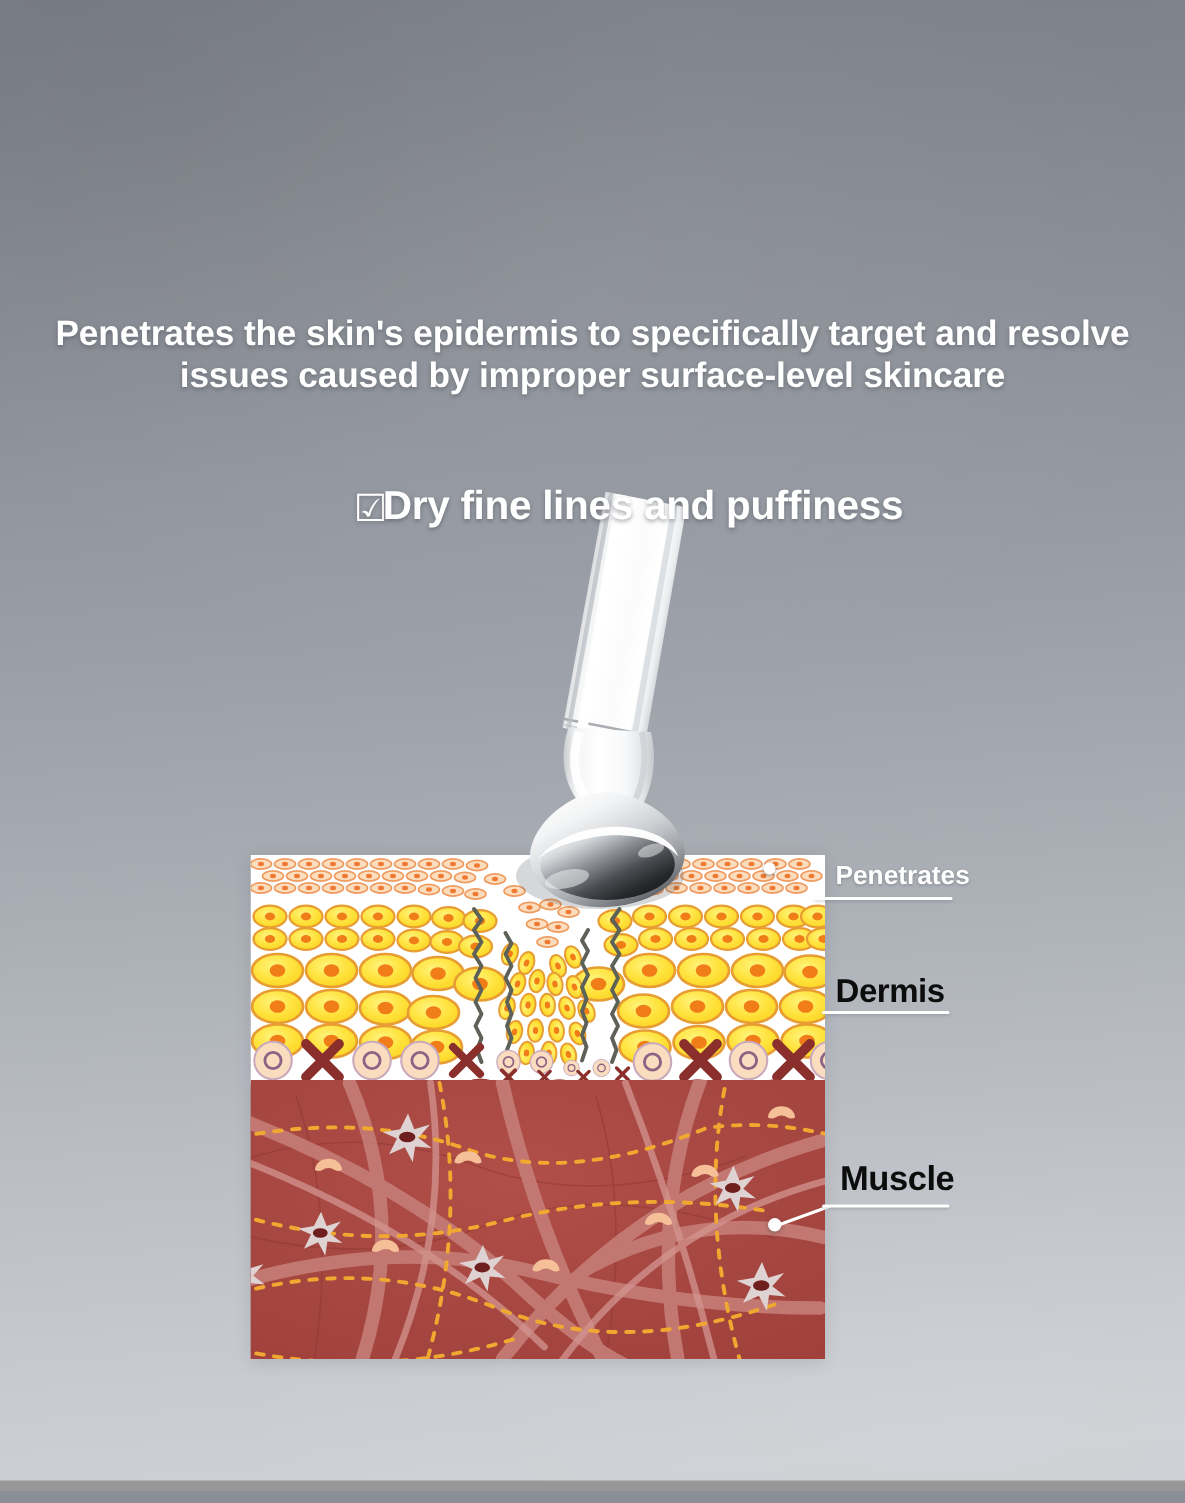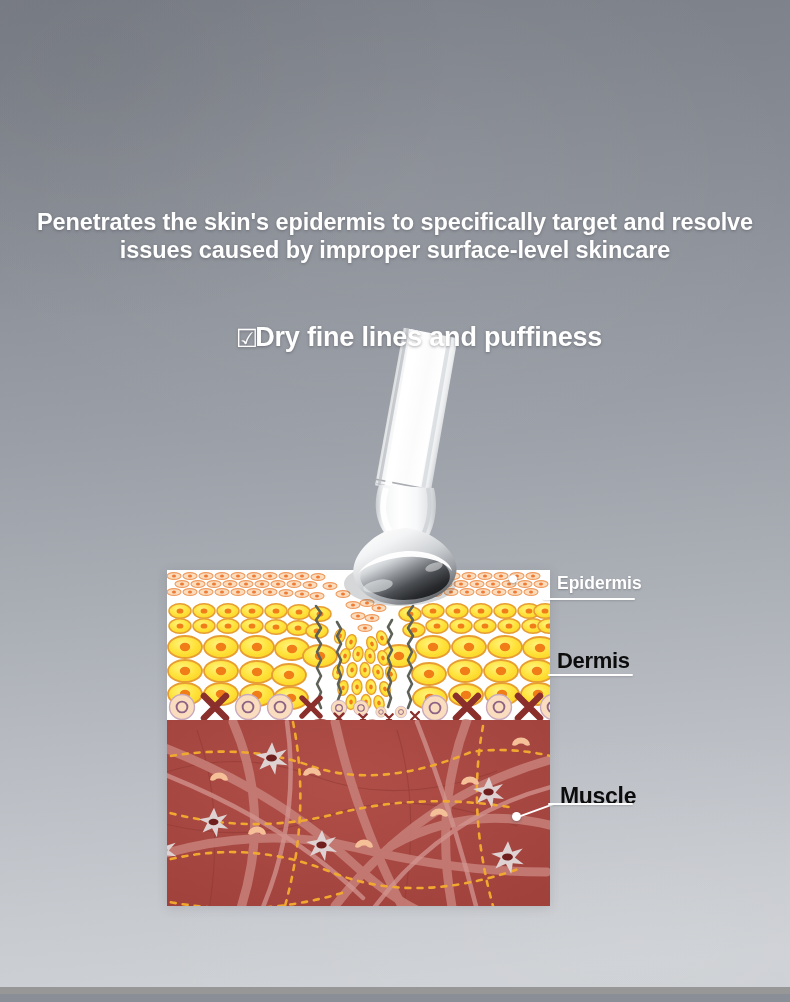--- a/index.html
+++ b/index.html
@@ -157,21 +157,20 @@
     letter-spacing: -0.3px;
   }
   #callout-dermis .rule { left: 548px; top: 674px; width: 85px; }
 
   
   #callout-muscle .txt {
     left: 560px; top: 772px;
     color: #0c0c0c;
     font-size: 23px;
     letter-spacing: -0.3px;
-    margin-top: 11px;
   }
   #callout-muscle .rule { left: 548px; top: 803px; width: 85px; }
   #callout-muscle .dot  { left: 512px; top: 812px; }
   #callout-muscle .lead {
     left: 518px; top: 816px;
     width: 38px;
     transform: rotate(-20deg);
   }
 
   
@@ -627,21 +626,21 @@
                  C144,182 118,176 96,180 C76,184 62,190 58,196 Z" fill="rgba(255,255,255,0.96)"></path>
 
         <ellipse cx="78" cy="208" rx="15" ry="6" fill="rgba(235,238,241,0.55)" transform="rotate(-12 78 208)"></ellipse>
         <ellipse cx="134" cy="189" rx="9" ry="4" fill="rgba(255,255,255,0.45)" transform="rotate(-18 134 189)"></ellipse>
       </g>
     </svg>
   </div>
 
   <div class="callout" id="callout-epidermis">
     <span class="dot"></span>
-    <span class="txt">Epidermis</span>
+    <span class="txt">Penetrates</span>
     <span class="rule"></span>
   </div>
 
   <div class="callout" id="callout-dermis">
     <span class="txt">Dermis</span>
     <span class="rule"></span>
   </div>
 
   <div class="callout" id="callout-muscle">
     <span class="dot"></span>

